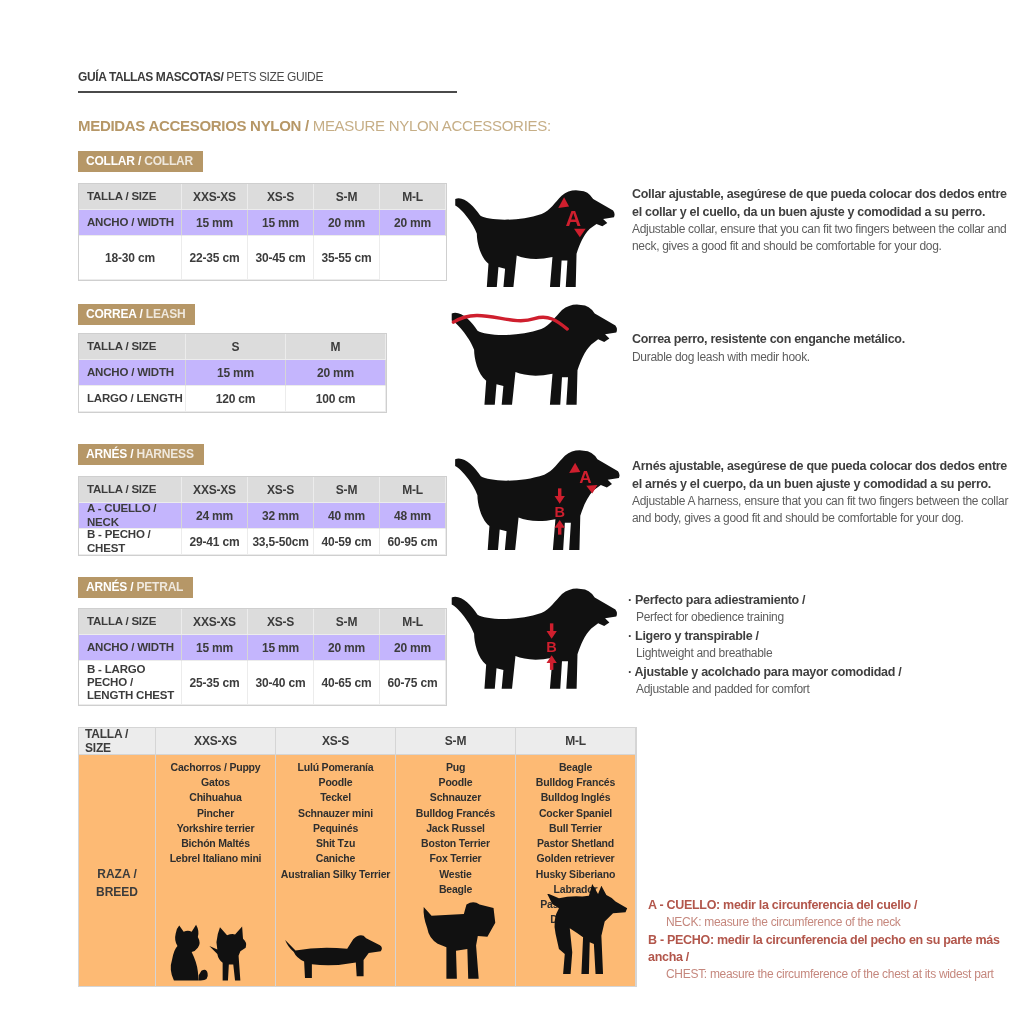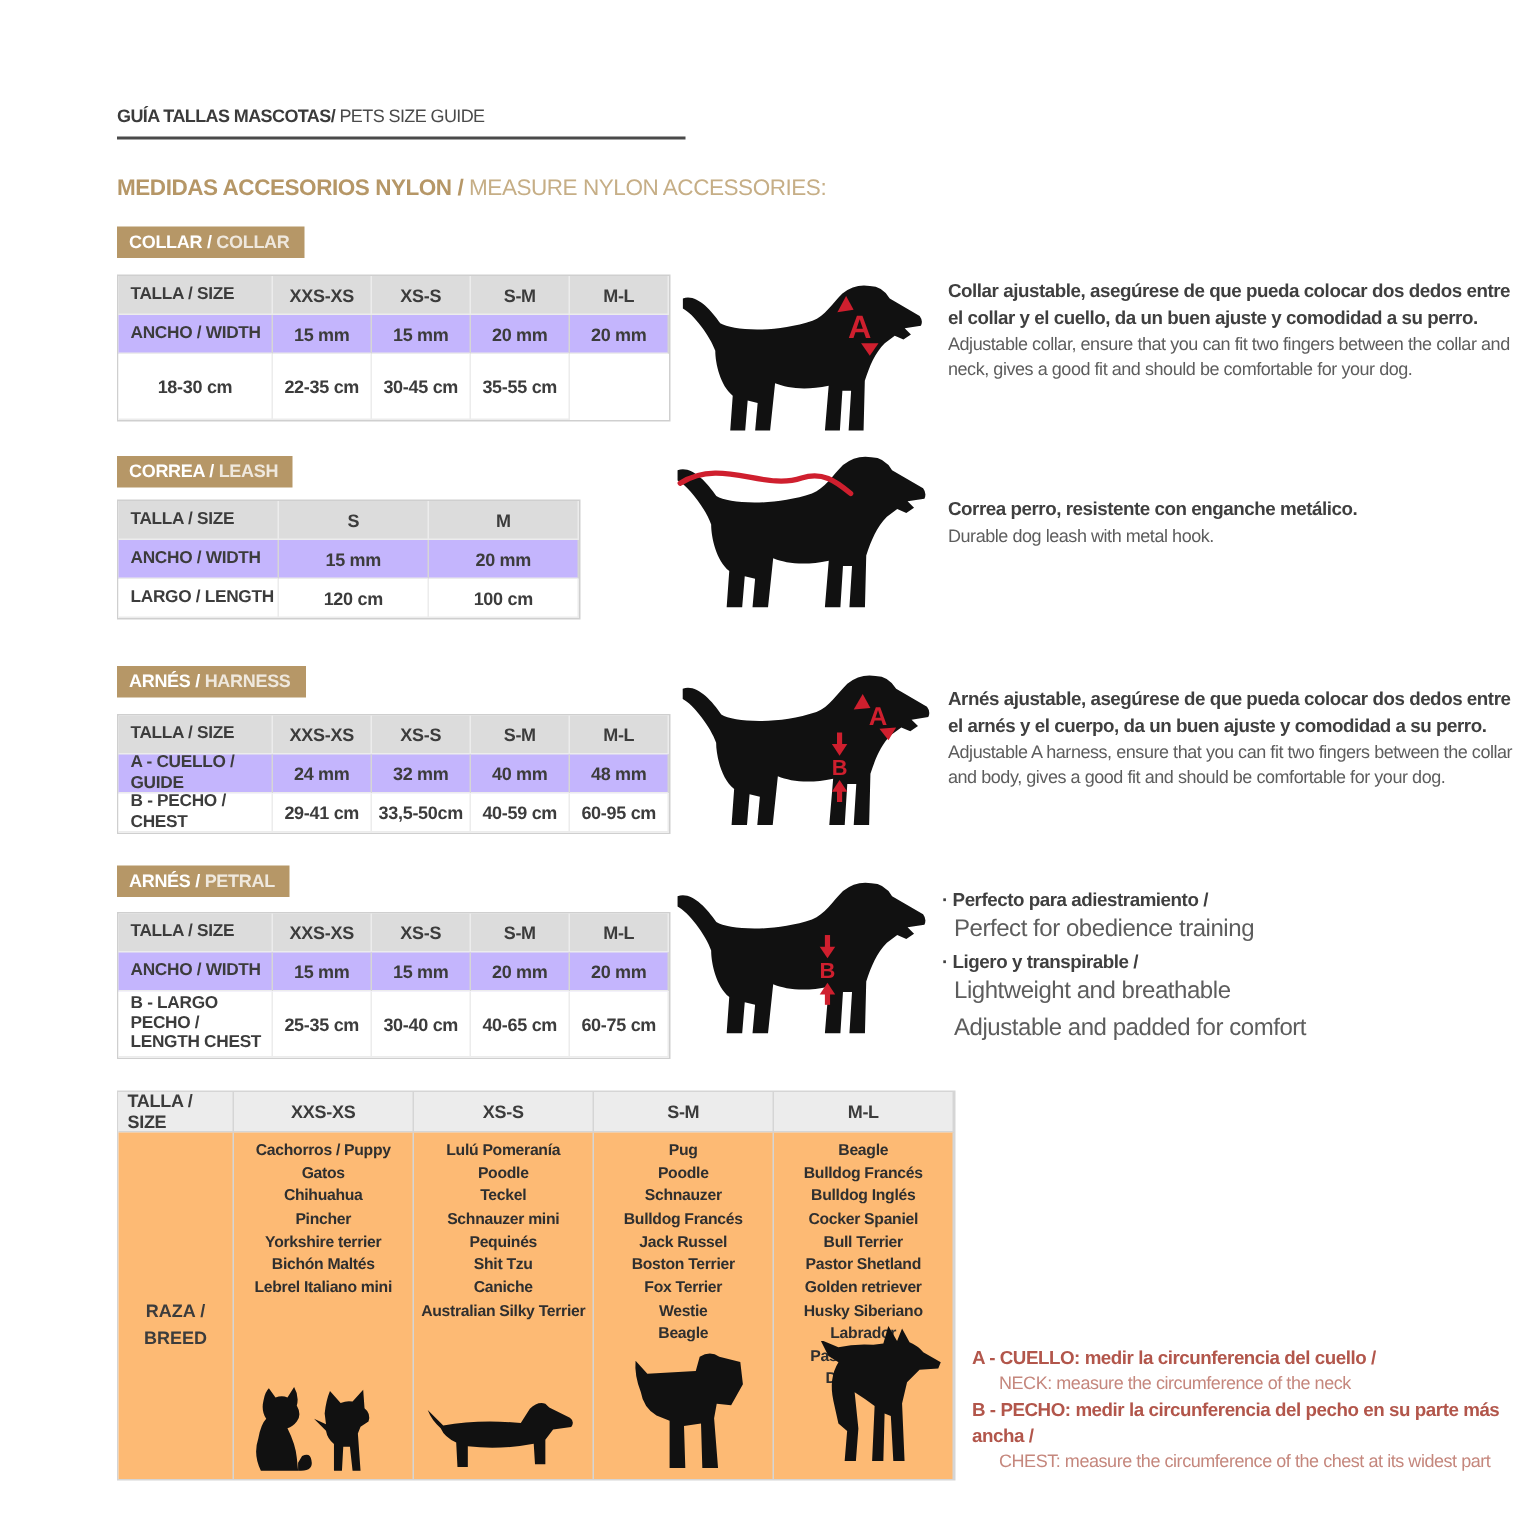--- a/index.html
+++ b/index.html
@@ -32,21 +32,21 @@
   .r-tall{height:43px;}
 
   
   .desc{position:absolute;width:378px;font-size:12.5px;line-height:1.4;letter-spacing:-0.3px;}
   .desc .es{font-weight:bold;color:#3f3f3f;}
   .desc .en{font-weight:400;color:#5d5d5d;font-size:12px;}
 
   .bullets{position:absolute;width:380px;font-size:12.5px;line-height:1.35;letter-spacing:-0.3px;}
   .bullet-es{font-weight:bold;color:#3f3f3f;}
   .bullet-es::before{content:"· ";}
-  .bullet-en{font-weight:400;color:#5d5d5d;font-size:16px;padding-left:8px;margin-bottom:3px;}
+  .bullet-en{font-weight:400;color:#5d5d5d;font-size:12px;padding-left:8px;margin-bottom:3px;}
 
   
   .dogbox{position:absolute;}
 
   
   .breed-table{position:absolute;left:78px;top:727px;width:557px;border:1px solid #d5d5d5;
                display:grid;grid-template-columns:77px 120px 120px 120px 120px;grid-template-rows:27px 231px;}
   .bt-head{background:#ececec;display:flex;align-items:center;justify-content:center;
            font-size:12px;font-weight:bold;letter-spacing:-0.2px;border-right:1px solid #d5d5d5;border-bottom:1px solid #d5d5d5;}
   .bt-head.first{justify-content:flex-start;padding-left:6px;}
@@ -119,32 +119,32 @@
 
   <div class="dogbox" style="left:446px;top:298px;">
     <svg width="182" height="112" viewBox="0 0 210 130">
       <path fill="#111" d="M6 18 C16 14 28 26 36 38 C46 44 80 46 110 36 C120 32 126 22 134 14 Q144 6 156 8 Q166 8 172 18 L196 32 Q199 36 197 40 L184 42 L189 47 L183 51 L176 48 L168 54 C160 62 156 72 152 84 L151 124 L139 124 L141 92 L134 92 L132 124 L120 124 L123 88 C104 92 90 90 80 86 L76 124 L64 124 L66 102 L58 100 L56 124 L44 124 L46 96 C36 88 32 70 32 60 C28 48 14 30 6 26 Z"></path>
       <path d="M8 28 C40 8 72 34 102 24 C118 19 128 26 140 36" fill="none" stroke="#cf1f2e" stroke-width="4" stroke-linecap="round"></path>
     </svg>
   </div>
 
   <div class="desc" style="left:632px;top:331px;">
     <div class="es">Correa perro, resistente con enganche metálico.</div>
-    <div class="en">Durable dog leash with metal hook.</div>
+    <div class="en">Durable dog leash with medir hook.</div>
   </div>
 
   <div class="badge" style="left:78px;top:444px;"><span>ARNÉS / </span><span class="lt">HARNESS</span></div>
 
   <div class="size-table cols5" style="left:78px;top:476px;">
     <div class="cell lbl r-head">TALLA / SIZE</div>
     <div class="cell r-head">XXS-XS</div>
     <div class="cell r-head">XS-S</div>
     <div class="cell r-head">S-M</div>
     <div class="cell r-head">M-L</div>
-    <div class="cell lbl r-mid">A - CUELLO / GUIDE</div>
+    <div class="cell lbl r-mid">A - CUELLO / NECK</div>
     <div class="cell r-mid">24 mm</div>
     <div class="cell r-mid">32 mm</div>
     <div class="cell r-mid">40 mm</div>
     <div class="cell r-mid">48 mm</div>
     <div class="cell lbl r-white">B - PECHO / CHEST</div>
     <div class="cell r-white">29-41 cm</div>
     <div class="cell r-white">33,5-50cm</div>
     <div class="cell r-white">40-59 cm</div>
     <div class="cell r-white">60-95 cm</div>
   </div>
@@ -197,20 +197,21 @@
       <polygon points="122,85 116,94 128,94" fill="#cf1f2e"></polygon>
       <line x1="122" y1="92" x2="122" y2="102" stroke="#cf1f2e" stroke-width="4"></line>
     </svg>
   </div>
 
   <div class="bullets" style="left:628px;top:592px;">
     <div class="bullet-es">Perfecto para adiestramiento /</div>
     <div class="bullet-en">Perfect for obedience training</div>
     <div class="bullet-es">Ligero y transpirable /</div>
     <div class="bullet-en">Lightweight and breathable</div>
+    <div class="bullet-es">Ajustable y acolchado para mayor comodidad /</div>
     <div class="bullet-en">Adjustable and padded for comfort</div>
   </div>
 
   <div class="breed-table">
     <div class="bt-head first">TALLA / SIZE</div>
     <div class="bt-head">XXS-XS</div>
     <div class="bt-head">XS-S</div>
     <div class="bt-head">S-M</div>
     <div class="bt-head">M-L</div>
 

